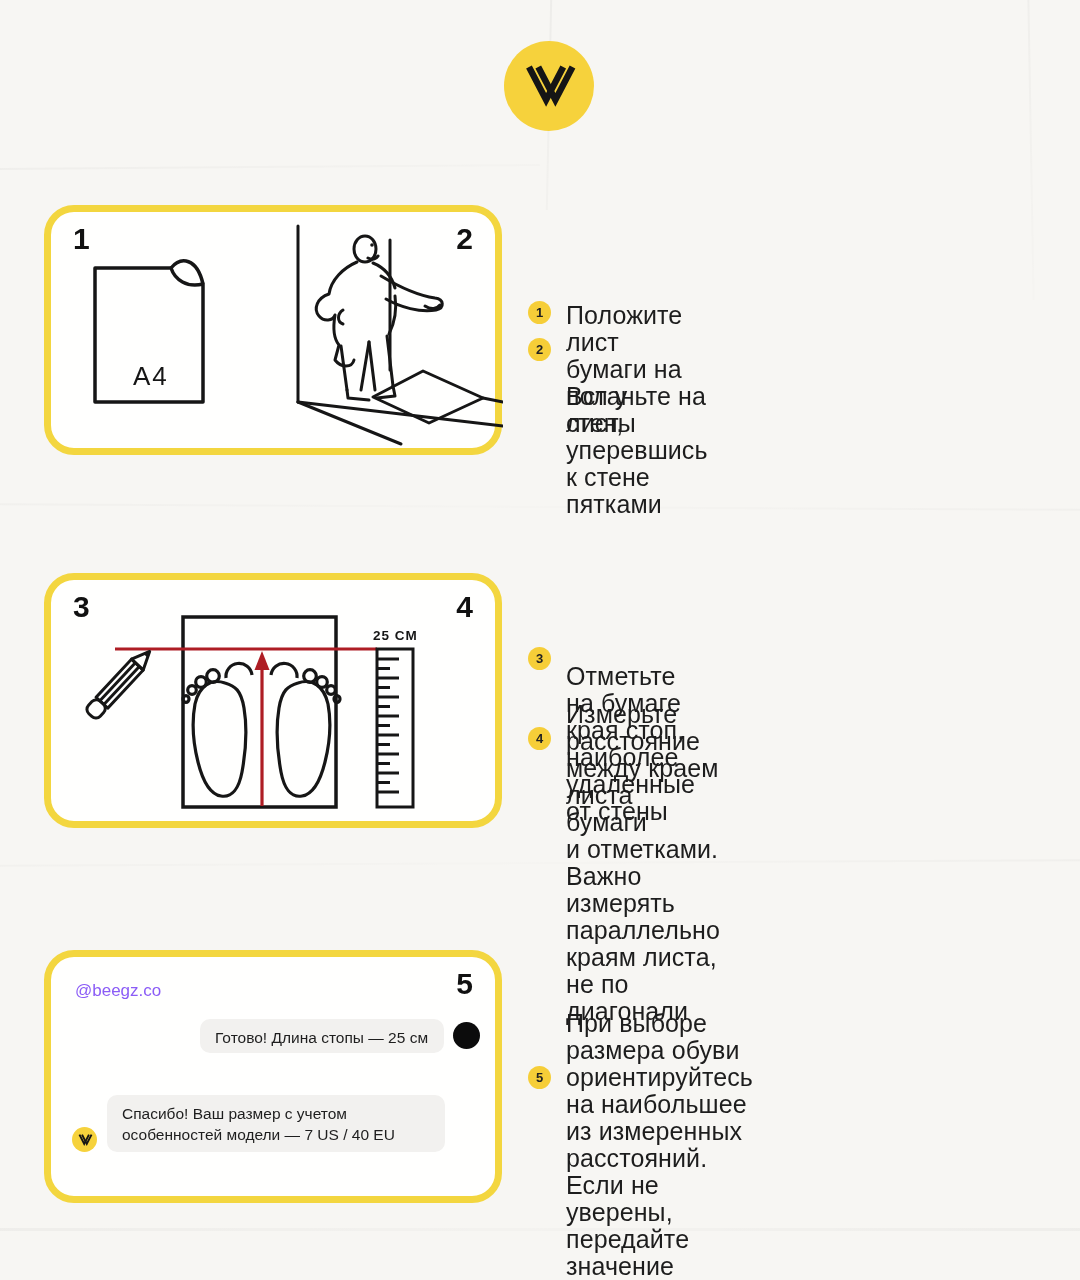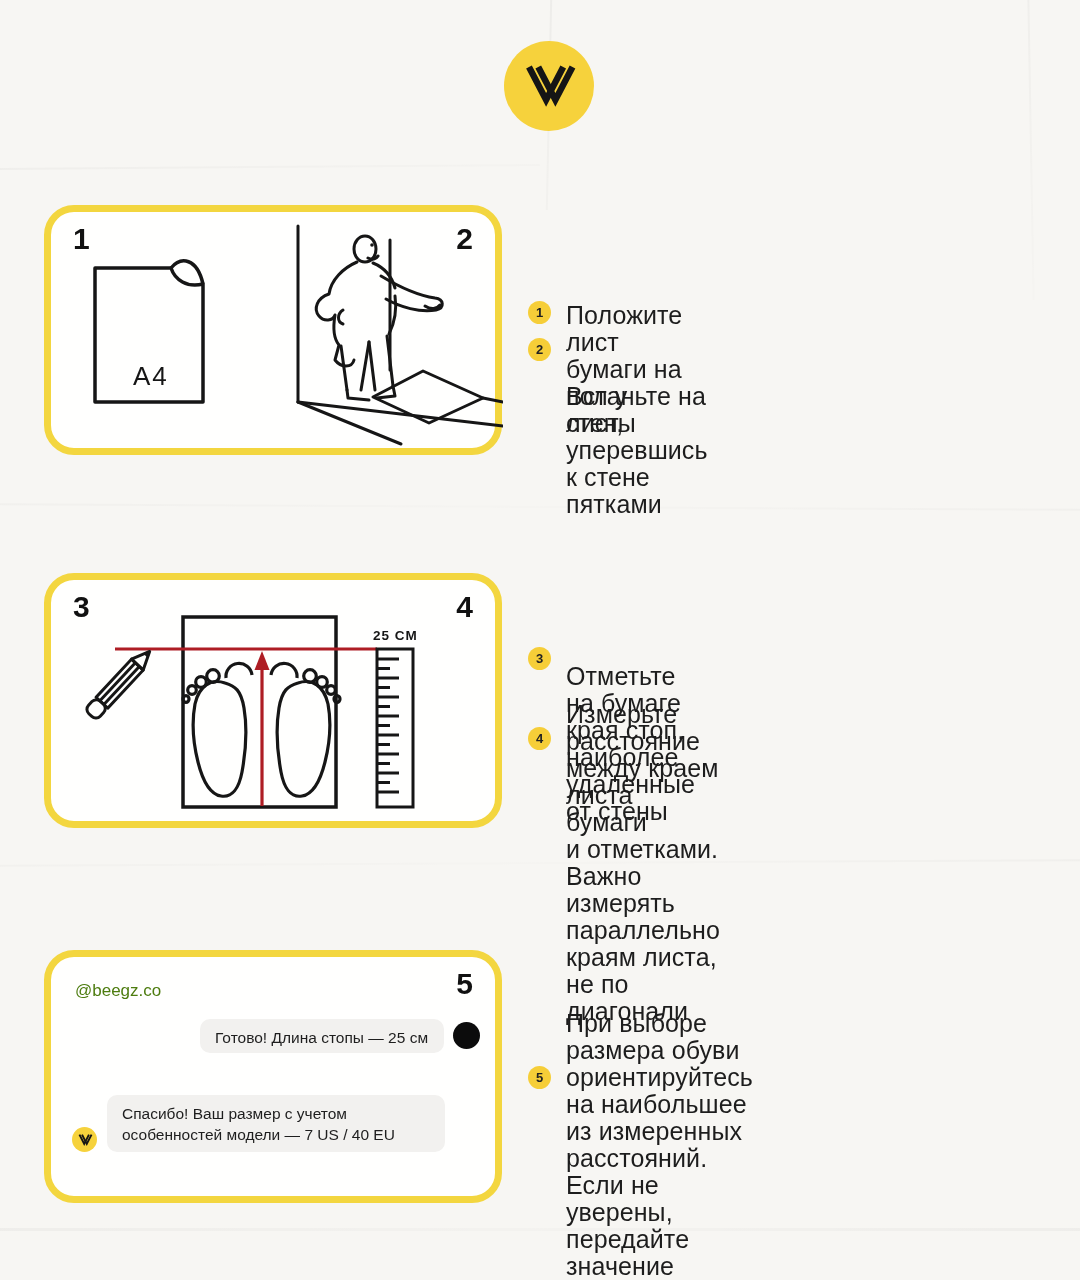--- a/index.html
+++ b/index.html
@@ -39,21 +39,21 @@
     position:absolute;width:23px;height:23px;border-radius:50%;
     background:#f6ce38;color:#222;font-size:13px;font-weight:700;
     display:flex;align-items:center;justify-content:center;
   }
   .step-text{
     position:absolute;left:566px;font-size:25px;line-height:27px;
     white-space:pre-line;color:#1d1d1d;letter-spacing:.1px;
   }
 
   
-  .chat-handle{position:absolute;left:24px;top:24px;font-size:17px;color:#4d7c0f;}
+  .chat-handle{position:absolute;left:24px;top:24px;font-size:17px;color:#8b5cf6;}
   .bubble{
     position:absolute;background:#f2f1ef;border-radius:10px;
     font-size:15.5px;line-height:21px;white-space:pre-line;color:#1e1e1e;
     padding:8px 15px;box-sizing:border-box;
   }
   .bubble.out{left:149px;top:62px;width:244px;height:34px;}
   .bubble.in{left:56px;top:138px;width:338px;height:57px;}
   .avatar-user{
     position:absolute;left:402px;top:65px;width:27px;height:27px;border-radius:50%;background:#0c0c0c;
   }

